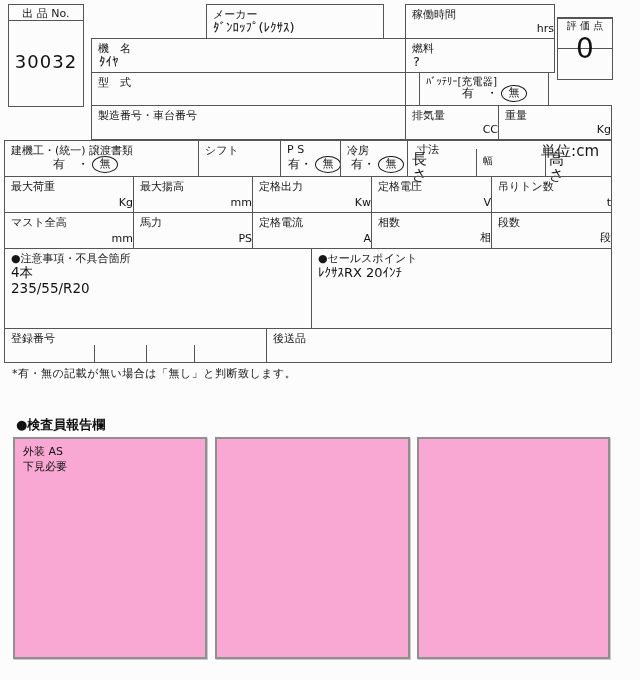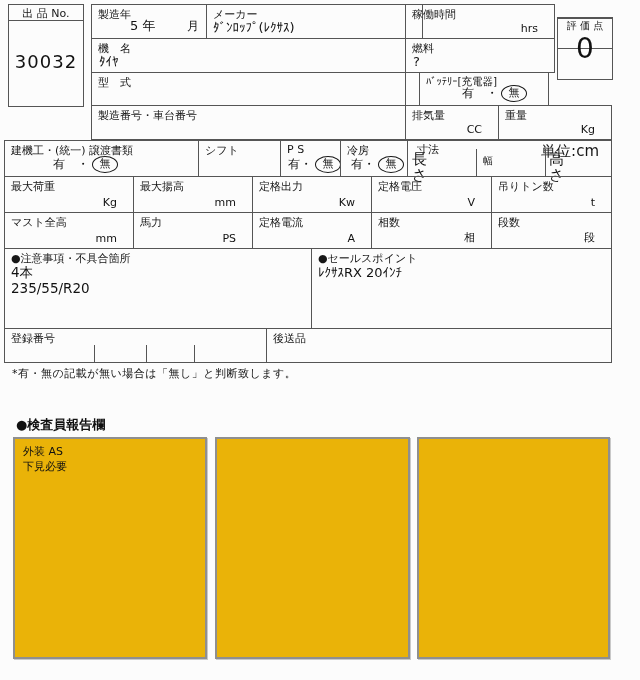--- a/index.html
+++ b/index.html
@@ -3,35 +3,35 @@
 <meta charset="utf-8">
 <style>
   html,body{margin:0;padding:0;background:#fdfdfd;}
   #sheet{
     position:relative;width:640px;height:680px;background:#fcfcfc;
     font-family:"DejaVu Sans",sans-serif;color:#111;overflow:hidden;
   }
   .cell{position:absolute;border:1px solid #555;box-sizing:border-box;}
   .box{position:absolute;border:1px solid #555;box-sizing:border-box;}
   .lbl{position:absolute;top:2px;left:6px;font-size:11px;white-space:pre;color:#161616;}
-  .unit{position:absolute;bottom:3px;right:16px;font-size:11px;}
+  .unit{position:absolute;bottom:3px;right:0;font-size:11px;}
   .val{position:absolute;font-size:13px;white-space:pre;}
   .big{font-size:18px;letter-spacing:1px;text-align:center;width:100%;}
   .score-big{font-size:28px;text-align:center;width:100%;}
   .opts{position:absolute;font-size:12px;white-space:pre;display:flex;align-items:center;}
   .circle{display:inline-block;border:1.5px solid #161616;border-radius:50%;
           min-width:20px;height:15px;line-height:14px;text-align:center;
           font-size:11px;padding:0 2px;margin-left:3px;}
   .vline{position:absolute;width:1px;background:#555;}
   .preline{white-space:pre-line;}
   .tiny{font-size:15px;}
   .small{font-size:10.5px;}
   .footnote{position:absolute;font-size:11px;letter-spacing:0.5px;}
   .heading{position:absolute;font-size:13px;font-weight:bold;}
-  .report-box{position:absolute;border:2px solid #8f8f8f;box-sizing:border-box;background:#eab308;
+  .report-box{position:absolute;border:2px solid #8f8f8f;box-sizing:border-box;background:#f9a8d4;
               box-shadow:1px 1px 0 #c9c9c9;}
   .report-text{position:absolute;top:6px;left:8px;font-size:11px;line-height:1.35;}
 </style>
 </head>
 <body>
 
 <div id="sheet">
 
   <div class="box" style="left:8px;top:4px;width:76px;height:17px;">
     <span class="lbl" style="top:1px;left:0;width:100%;text-align:center;">出 品 No.</span>
@@ -40,26 +40,21 @@
     <span class="val big" style="top:30px;left:0;">30032</span>
   </div>
 
   <div class="box" style="left:557px;top:3px;width:56px;height:32px;margin-top:14px;">
     <span class="lbl tiny" style="top:1px;left:0;width:100%;text-align:center;font-size:10px;">評 価 点</span>
   </div>
   <div class="box" style="left:557px;top:18px;width:56px;height:62px;">
     <span class="val score-big" style="top:13px;left:0;">0</span>
   </div>
 
-  <div class="cell" style="left:91px;top:4px;width:116px;height:35px;">
-    <span class="lbl">製造年</span>
-    <span class="val" style="left:38px;bottom:3px;">5 年</span>
-    <span class="val" style="right:7px;bottom:3px;font-size:12px;">月</span>
-  </div>
-  <div class="cell" style="left:206px;top:4px;width:217px;height:35px;">
+  <div class="cell" style="left:206px;top:4px;width:178px;height:35px;">
     <span class="lbl">メーカー</span>
     <span class="val" style="left:6px;bottom:3px;">ﾀﾞﾝﾛｯﾌﾟ(ﾚｸｻｽ)</span>
   </div>
   <div class="cell" style="left:405px;top:4px;width:150px;height:35px;">
     <span class="lbl">稼働時間</span>
     <span class="unit">hrs</span>
   </div>
 
   <div class="cell" style="left:91px;top:38px;width:315px;height:35px;">
     <span class="lbl">機　名</span>

